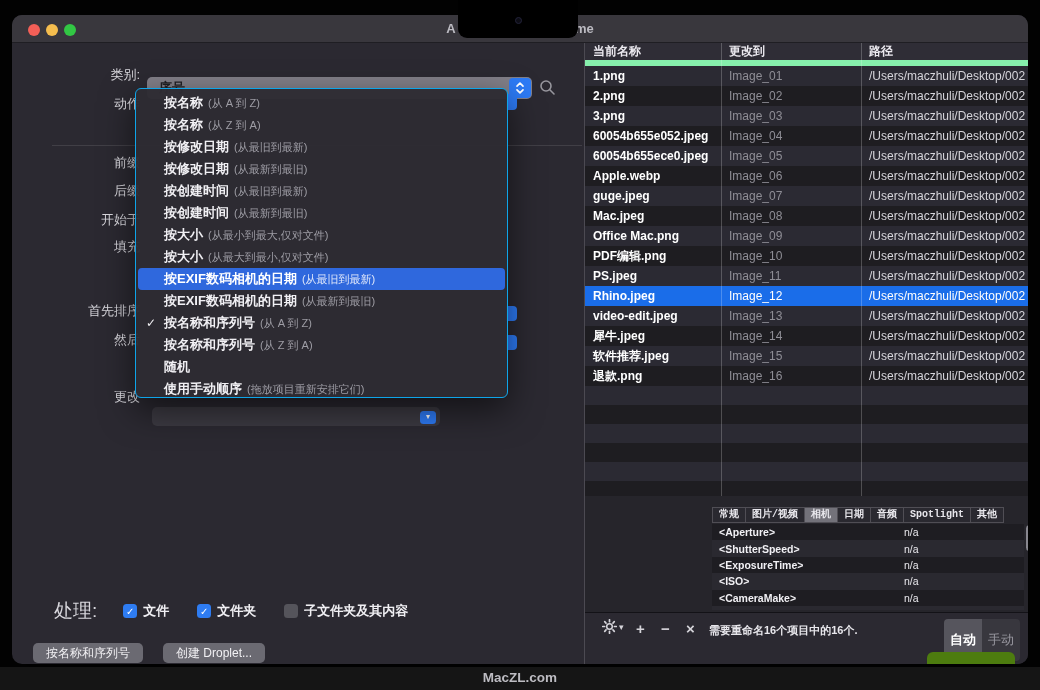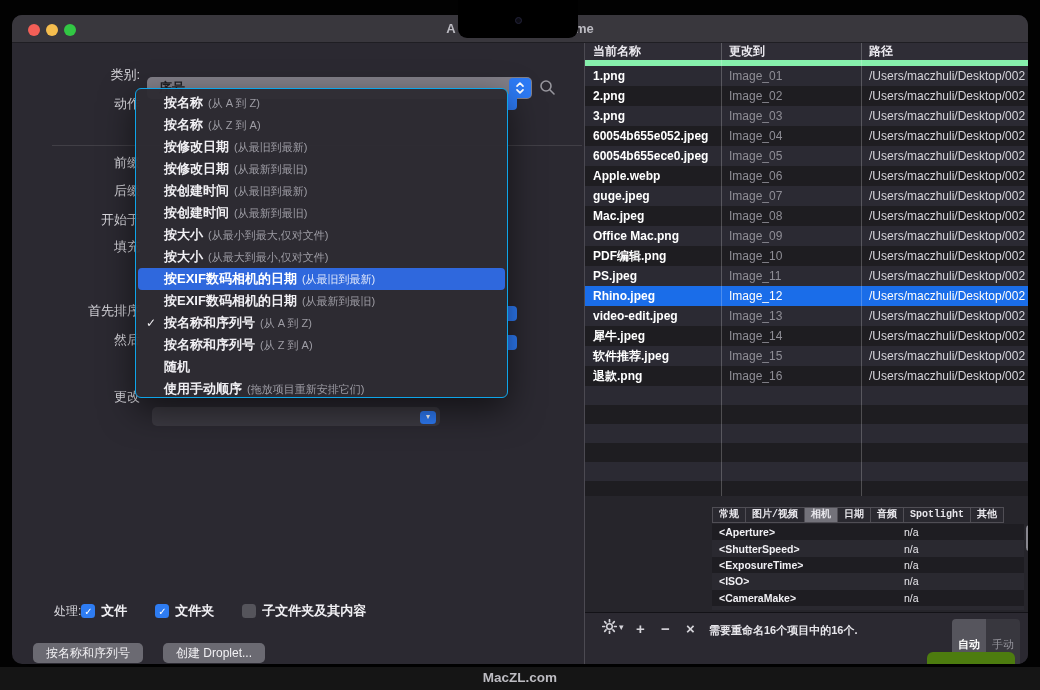--- a/index.html
+++ b/index.html
@@ -89,28 +89,28 @@
   .erow .ek{width:192px;padding-left:7px;font-weight:bold;color:#f1f0f4;}
   .erow .ev{flex:1;color:#e8e7ec;}
   .escroll{position:absolute;left:441px;top:29px;width:7px;height:82px;}
   .escroll .thumb{width:7px;height:26px;border-radius:3.5px;background:#88878f;}
 
   
   .statusbar{position:absolute;left:573px;top:598px;width:443px;height:51px;background:#2b2931;}
   .tool-ico{position:absolute;top:7px;color:#d5d4da;font-weight:bold;}
   .msg{position:absolute;left:124px;top:10px;font-size:11px;font-weight:bold;color:#e8e7ec;}
   .seg{position:absolute;right:8px;top:6px;display:flex;border-radius:4px;overflow:hidden;}
-  .seg .opt{font-size:11px;padding:18px 6px;}
+  .seg .opt{font-size:13px;padding:12px 6px;}
   .seg .opt.on{background:#56555d;color:#fff;font-weight:bold;}
   .seg .opt.off{background:#38373e;color:#97969e;}
   .primary-btn{position:absolute;right:13px;top:39px;height:22px;padding:16px 13px;border-radius:6px;
     background:#4d7c0f;color:#fff;font-size:12.5px;font-weight:bold;line-height:22px;}
 
   .process-row{position:absolute;left:42px;top:588px;display:flex;align-items:center;height:16px;}
-  .process-row .plabel{font-size:12px;color:#d9d8de;text-align:right;}
+  .process-row .plabel{font-size:19px;color:#d9d8de;margin-right:26px;text-align:right;}
   .cb{width:14px;height:14px;border-radius:3.5px;margin-right:6px;
     display:flex;align-items:center;justify-content:center;font-size:10px;color:#fff;font-weight:bold;}
   .cb.checked{background:#2e7cf2}
   .cb.unchecked{background:#55545b}
   .cb-label{font-size:13px;font-weight:600;color:#f0eff3;margin-right:28px;}
   .gray-btn{position:absolute;top:628px;height:20px;padding:0 13px;border-radius:5px;
     background:#6b6a72;color:#f2f1f4;font-size:12px;line-height:20px;white-space:nowrap;}
   .gray-btn.b1{left:21px}
   .gray-btn.b2{left:151px}
 

